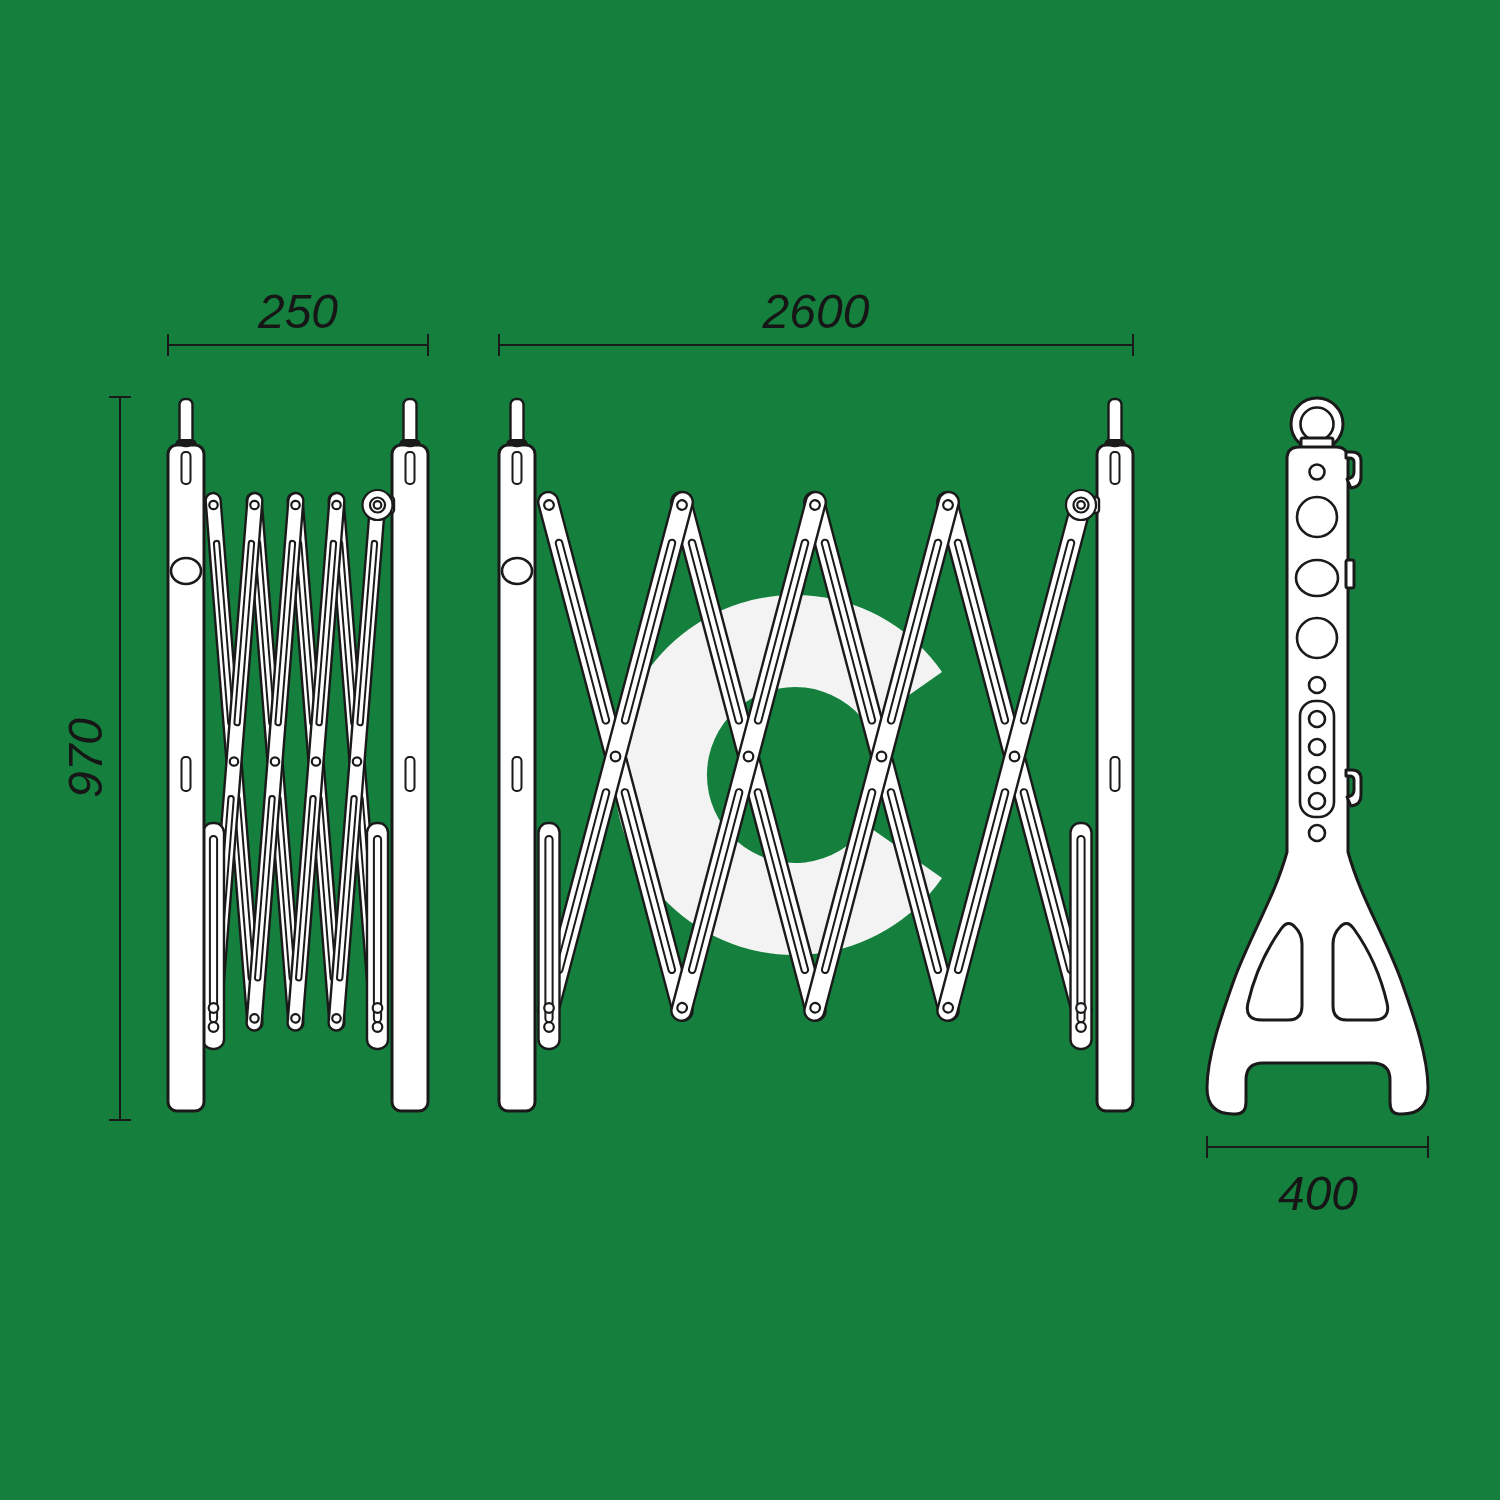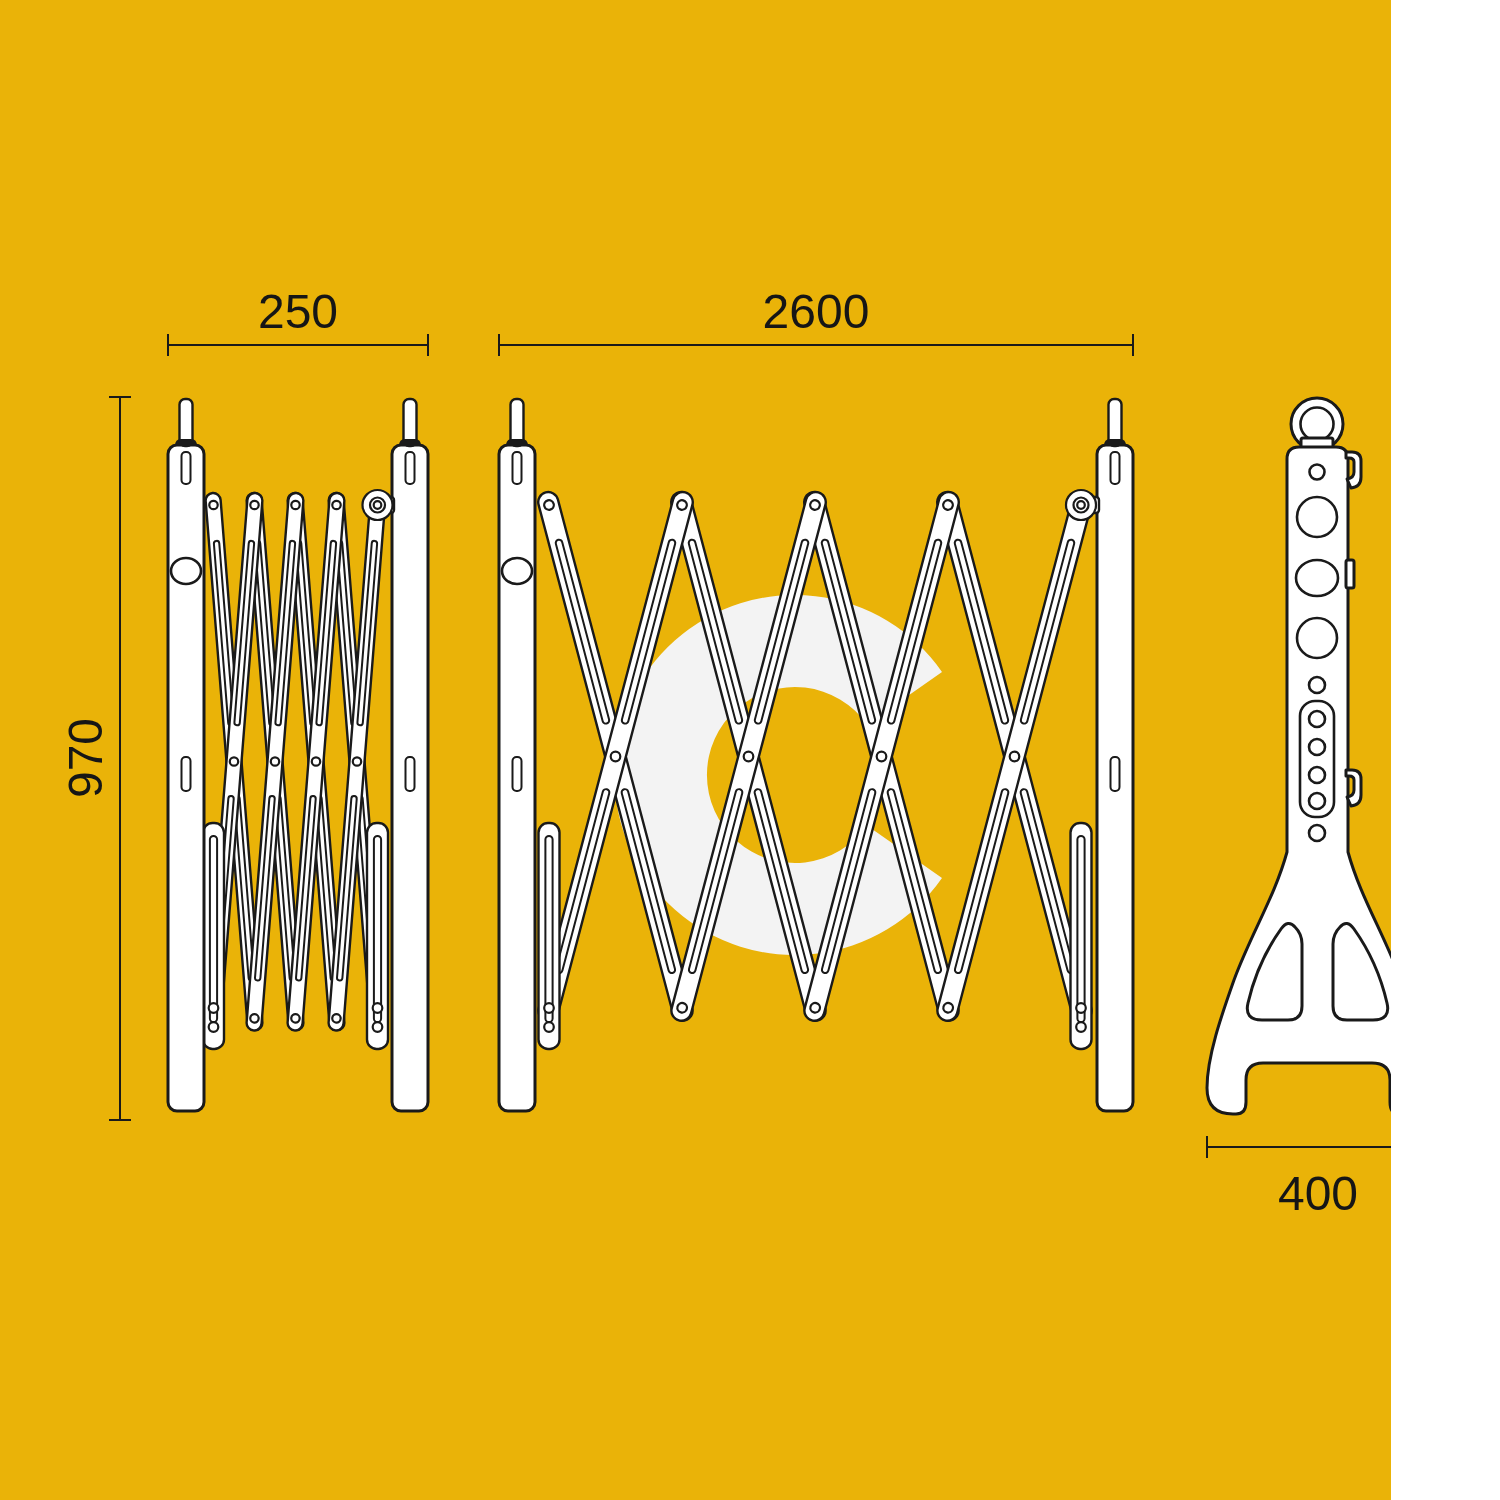--- a/index.html
+++ b/index.html
@@ -1,16 +1,16 @@
 <!DOCTYPE html>
 <html><head>
 <meta charset="utf-8">
 <style>
   html,body{margin:0;padding:0;background:#fff;}
-  .canvas{width:1391px;height:1500px;background:#eab308;position:relative;overflow:hidden;}
+  .canvas{width:1500px;height:1500px;background:#15803d;position:relative;overflow:hidden;font-style:italic;}
   svg{display:block;}
   .outline{fill:#ffffff;stroke:#1a1a1a;stroke-width:3;stroke-linejoin:round;}
   .arm{fill:#ffffff;stroke:#1a1a1a;stroke-width:2.4;stroke-linejoin:round;}
   .slot{fill:#ffffff;stroke:#1a1a1a;stroke-width:2;}
   .hole{fill:#ffffff;stroke:#1a1a1a;stroke-width:2.2;}
   .hole2{fill:#ffffff;stroke:#1a1a1a;stroke-width:2.6;}
   .filled{fill:#1a1a1a;stroke:none;}
   .dimline{stroke:#1a1a1a;stroke-width:2;fill:none;}
   .dimtext{font-family:"Liberation Sans",sans-serif;font-size:48px;fill:#161616;text-anchor:middle;}
   .wm{stroke:none;}

